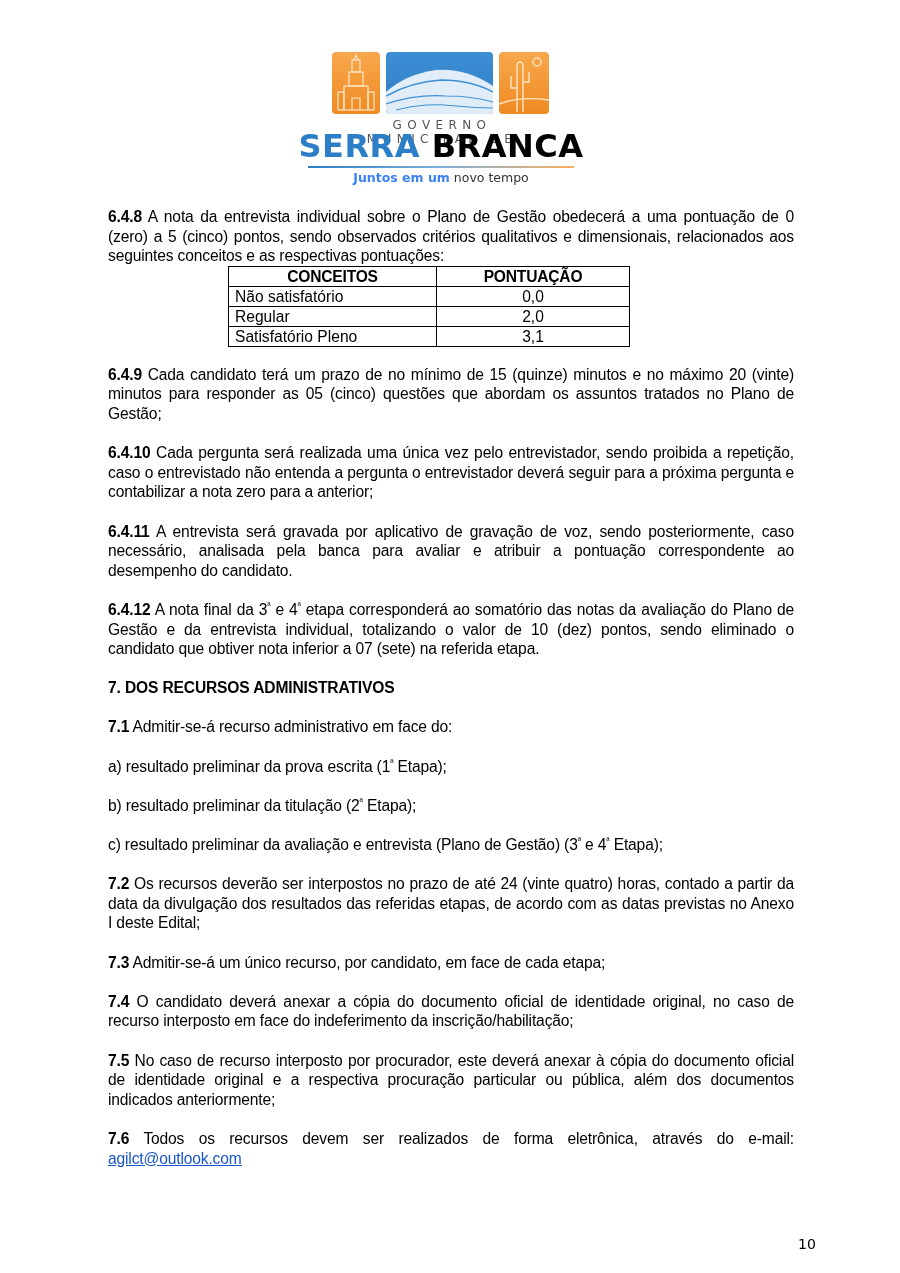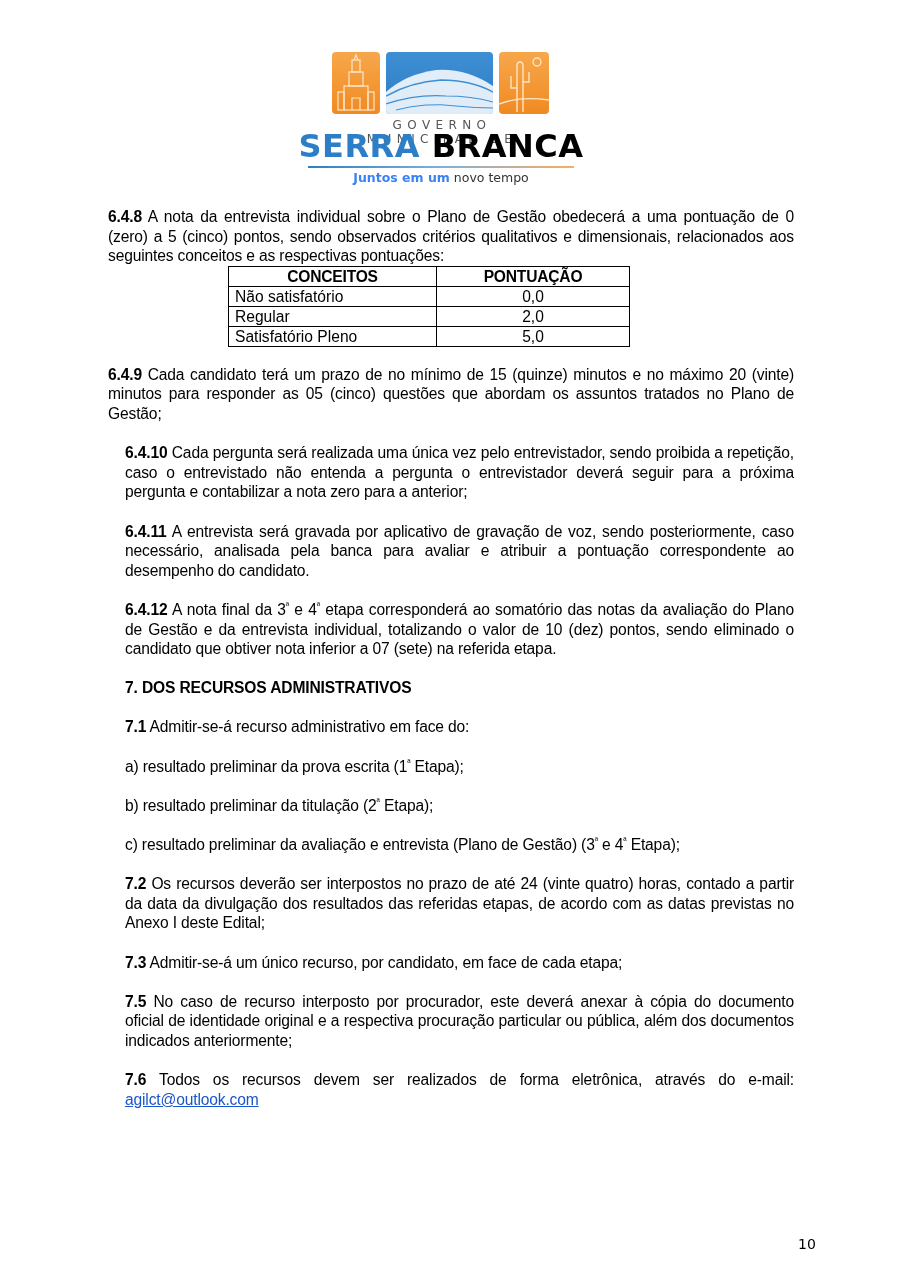--- a/index.html
+++ b/index.html
@@ -18,21 +18,21 @@
     .logo-name { position: absolute; left: 0; top: 80px; width: 290px; text-align: center; font-size: 32px; font-weight: bold; letter-spacing: 0.5px; font-family: "DejaVu Sans", sans-serif; line-height: 36px; white-space: nowrap; }
     .logo-name .blue { color: #2c7fc6; }
     .logo-name .orange { color: #000000; }
     .logo-rule { position: absolute; left: 12px; top: 118px; width: 266px; height: 2px; background: linear-gradient(90deg, #2c7fc6 0%, #7fb0da 50%, #f6b060 100%); }
     .logo-tag { position: absolute; left: 0; top: 122px; width: 290px; text-align: center; font-size: 12.5px; color: #333; font-family: "DejaVu Sans", sans-serif; }
     .logo-tag b { font-weight: bold; color: #3b82f6; }
 
     
     .content { position: absolute; left: 108px; top: 207px; width: 686px; }
     p.para { font-size: 15.6px; line-height: 19.6px; text-align: justify; letter-spacing: -0.15px; }
-    p.para + p.para { margin-top: 19.6px; margin-left: 17px; }
+    p.para + p.para { margin-top: 19.6px; }
     .num { font-weight: bold; }
     sup.ord { font-size: 9px; vertical-align: 6px; line-height: 0; }
     .heading { font-weight: bold; }
 
     
     .table-wrap { margin: 0 0 0 120px; width: 402px; }
     table.scores { border-collapse: collapse; width: 402px; font-size: 15.6px; line-height: 19px; }
     table.scores th, table.scores td { border: 1px solid #000; padding: 0 6px; height: 20px; }
     table.scores th { font-weight: bold; text-align: center; letter-spacing: -0.2px; }
     table.scores td.c1 { text-align: left; width: 208px; }
@@ -112,21 +112,21 @@
         <tr>
           <td class="c1">Não satisfatório</td>
           <td class="c2">0,0</td>
         </tr>
         <tr>
           <td class="c1">Regular</td>
           <td class="c2">2,0</td>
         </tr>
         <tr>
           <td class="c1">Satisfatório Pleno</td>
-          <td class="c2">5,0</td>
+          <td class="c2">3,1</td>
         </tr>
       </tbody>
     </table>
   </div>
 
   <div class="spacer-after-table"></div>
 
   <p class="para">
     <span class="num">6.4.9</span>
     <span>Cada candidato terá um prazo de no mínimo de 15 (quinze) minutos e no máximo 20 (vinte) minutos para responder as 05 (cinco) questões que abordam os assuntos tratados no Plano de Gestão;</span>
@@ -169,20 +169,24 @@
   <p class="para">
     <span class="num">7.2</span>
     <span>Os recursos deverão ser interpostos no prazo de até 24 (vinte quatro) horas, contado a partir da data da divulgação dos resultados das referidas etapas, de acordo com as datas previstas no Anexo I deste Edital;</span>
   </p>
 
   <p class="para">
     <span class="num">7.3</span>
     <span>Admitir-se-á um único recurso, por candidato, em face de cada etapa;</span>
   </p>
 
+  <p class="para">
+    <span class="num">7.4</span>
+    <span>O candidato deverá anexar a cópia do documento oficial de identidade original, no caso de recurso interposto em face do indeferimento da inscrição/habilitação;</span>
+  </p>
 
   <p class="para">
     <span class="num">7.5</span>
     <span>No caso de recurso interposto por procurador, este deverá anexar à cópia do documento oficial de identidade original e a respectiva procuração particular ou pública, além dos documentos indicados anteriormente;</span>
   </p>
 
   <p class="para">
     <span class="num">7.6</span>
     <span>Todos os recursos devem ser realizados de forma eletrônica, através do e-mail:</span>
     <a class="email" href="mailto:agilct@outlook.com">agilct@outlook.com</a>

